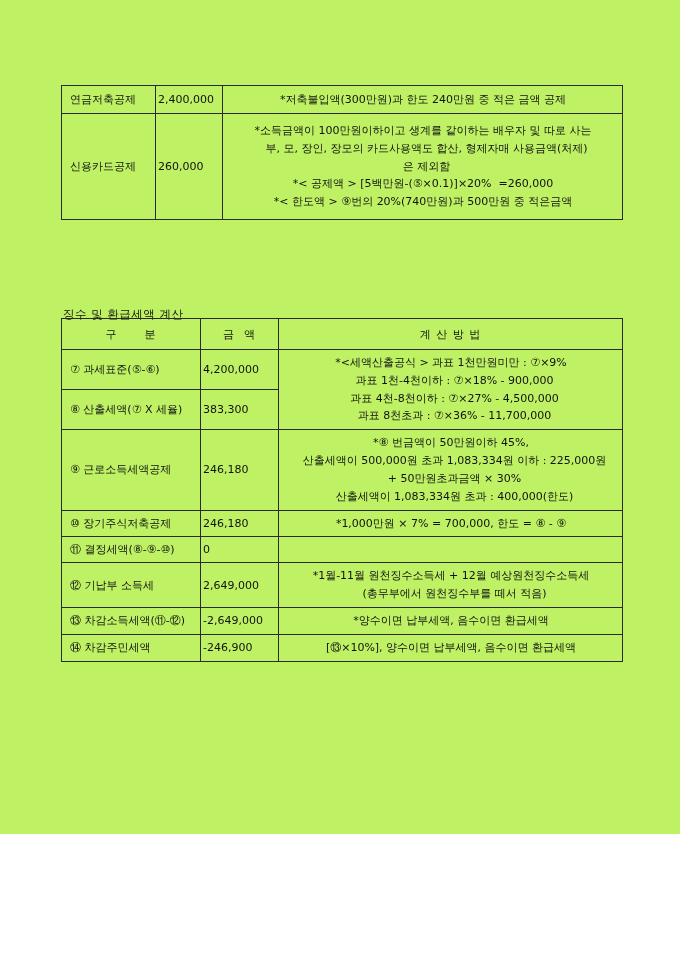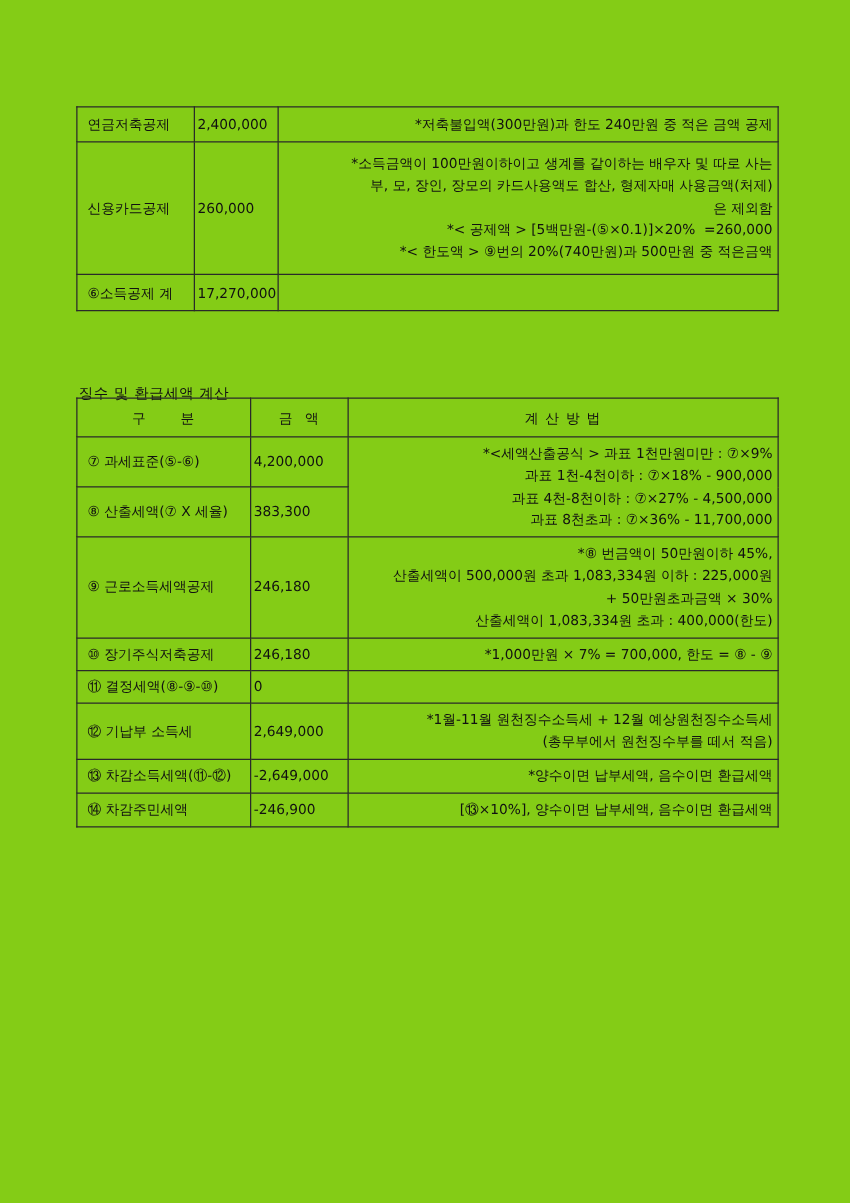--- a/index.html
+++ b/index.html
@@ -1,20 +1,20 @@
 <!DOCTYPE html>
 <html><head>
 <meta charset="utf-8">
 <style>
   * { margin:0; padding:0; box-sizing:border-box; }
   html,body { background:#ffffff; }
   .page {
     position:relative;
-    width:680px; height:962px;
-    background:#84cc16;
+    width:680px; height:834px;
+    background:#bef264;
     font-family:"DejaVu Sans","Liberation Sans",sans-serif;
     color:#111111;
     font-size:11px;
   }
   table { border-collapse:collapse; table-layout:fixed; }
   td, th {
     border:1px solid #2a2a2a;
     font-weight:normal;
     font-size:11px;
     color:#111111;
@@ -24,21 +24,21 @@
   .t1 { position:absolute; left:61px; top:85px; width:561px; }
   .t2 { position:absolute; left:61px; top:318px; width:561px;padding-left:40px; }
   .section-title {
     position:absolute; left:63px; top:307px;
     font-size:11.5px; font-weight:normal; color:#111;
     letter-spacing:0.5px;
   }
   .c-label { text-align:left; padding-left:8px; padding-right:2px; }
   .c-amt   { padding:0 2px; }
   .c-method{
-    text-align:right;
+    text-align:center;
     padding:4px 4px 4px 5px;
     white-space:pre-wrap;
     line-height:1.62;
   }
   .t2 th { text-align:center; white-space:pre; letter-spacing:1px; }
 </style>
 </head>
 <body>
 
 <div class="page">
@@ -56,25 +56,20 @@
         <td class="c-method">*저축불입액(300만원)과 한도 240만원 중 적은 금액 공제</td>
       </tr>
       <tr style="height:106px">
         <td class="c-label">신용카드공제</td>
         <td class="c-amt">260,000</td>
         <td class="c-method">*소득금액이 100만원이하이고 생계를 같이하는 배우자 및 따로 사는
   부, 모, 장인, 장모의 카드사용액도 합산, 형제자매 사용금액(처제)
   은 제외함
 *&lt; 공제액 &gt; [5백만원-(⑤×0.1)]×20%  =260,000
 *&lt; 한도액 &gt; ⑨번의 20%(740만원)과 500만원 중 적은금액</td>
-      </tr>
-      <tr style="height:29px">
-        <td class="c-label">⑥소득공제 계</td>
-        <td class="c-amt">17,270,000</td>
-        <td class="c-method"></td>
       </tr>
     </tbody>
   </table>
 
   <div class="section-title">징수 및 환급세액 계산</div>
 
   <table class="t2">
     <colgroup>
         <col style="width:139px">
         <col style="width:78px">

